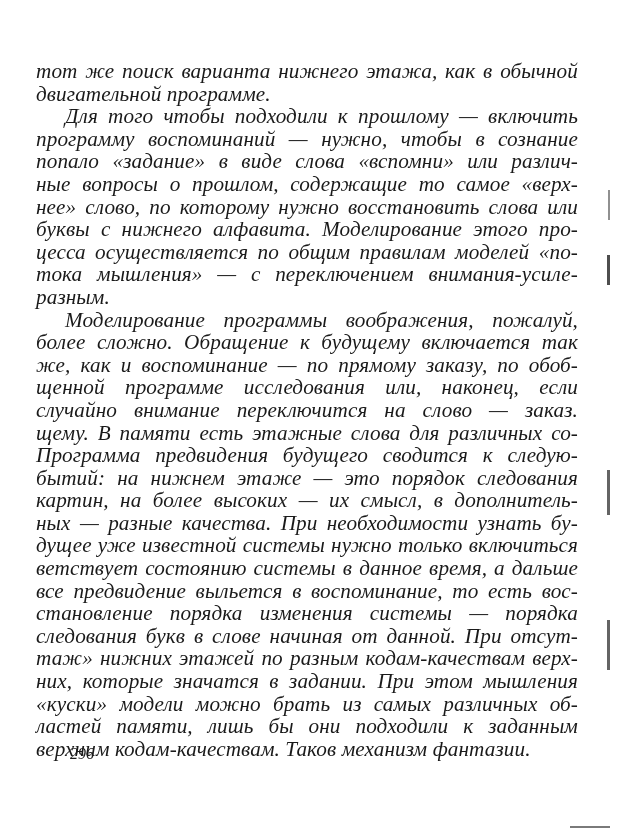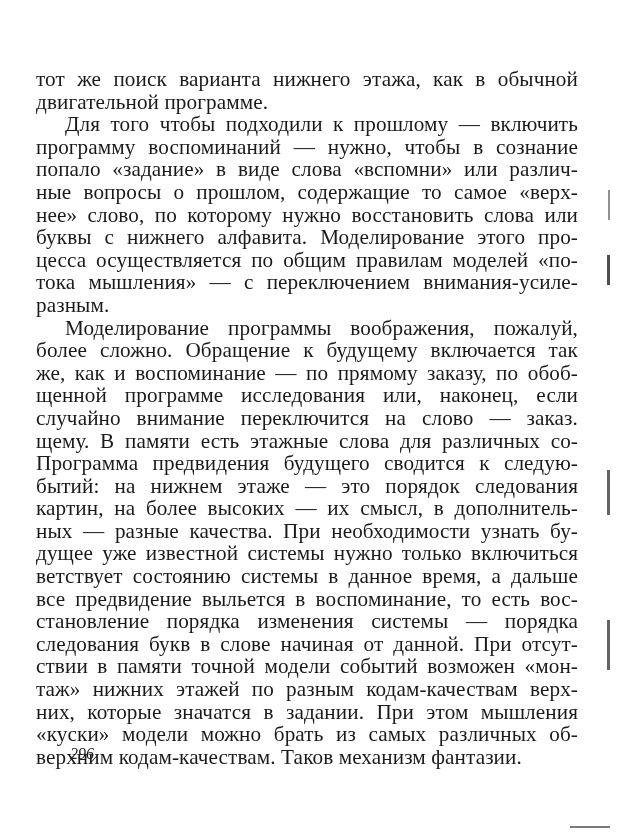--- a/index.html
+++ b/index.html
@@ -1,20 +1,20 @@
 <!DOCTYPE html>
 <html><head>
 <meta charset="utf-8">
 <style>
   html, body { margin: 0; padding: 0; }
   body {
     width: 620px; height: 839px; background: #ffffff; position: relative; overflow: hidden;
     font-family: "Liberation Serif", "DejaVu Serif", serif; color: #1a1a1a;
   }
-  .page { position: absolute; left: 36px; top: 68px; width: 542px; }
+  .page { position: absolute; left: 36px; top: 60px; width: 542px; font-style: italic; }
   .line {
     display: block; height: 22.6px; line-height: 22.6px; font-size: 21.2px;
     text-align: justify; text-align-last: justify; white-space: nowrap; letter-spacing: 0.1px;
   }
   .line.last { text-align-last: left; }
   .line.indent { padding-left: 29px; }
   .page-number {
     position: absolute; left: 38px; top: 745px; font-size: 16px; font-style: italic; font-weight: normal; padding-left: 32px;
   }
   .scan-mark { position: absolute; background: #222; }
@@ -42,24 +42,24 @@
     <span class="line">щему. В памяти есть этажные слова для различных со-</span>
     <span class="line">Программа предвидения будущего сводится к следую-</span>
     <span class="line">бытий: на нижнем этаже — это порядок следования</span>
     <span class="line">картин, на более высоких — их смысл, в дополнитель-</span>
     <span class="line">ных — разные качества. При необходимости узнать бу-</span>
     <span class="line">дущее уже известной системы нужно только включиться</span>
     <span class="line">ветствует состоянию системы в данное время, а дальше</span>
     <span class="line">все предвидение выльется в воспоминание, то есть вос-</span>
     <span class="line">становление порядка изменения системы — порядка</span>
     <span class="line">следования букв в слове начиная от данной. При отсут-</span>
-    <span class="line">ствии в памяти точной модели событий возможен «мон-</span>
     <span class="line">таж» нижних этажей по разным кодам-качествам верх-</span>
     <span class="line">них, которые значатся в задании. При этом мышления</span>
     <span class="line">«куски» модели можно брать из самых различных об-</span>
+    <span class="line">ластей памяти, лишь бы они подходили к заданным</span>
     <span class="line last">верхним кодам-качествам. Таков механизм фантазии.</span>
   </div>
 <div class="page-number">296</div>
 
 <div class="scan-mark" style="left:608px;top:190px;width:2px;height:30px;opacity:.5"></div>
 <div class="scan-mark" style="left:607px;top:255px;width:3px;height:30px;opacity:.8"></div>
 <div class="scan-mark" style="left:607px;top:470px;width:3px;height:45px;opacity:.7"></div>
 <div class="scan-mark" style="left:607px;top:620px;width:3px;height:50px;opacity:.7"></div>
 <div class="scan-mark" style="left:570px;top:826px;width:40px;height:2px;opacity:.6"></div>
 

